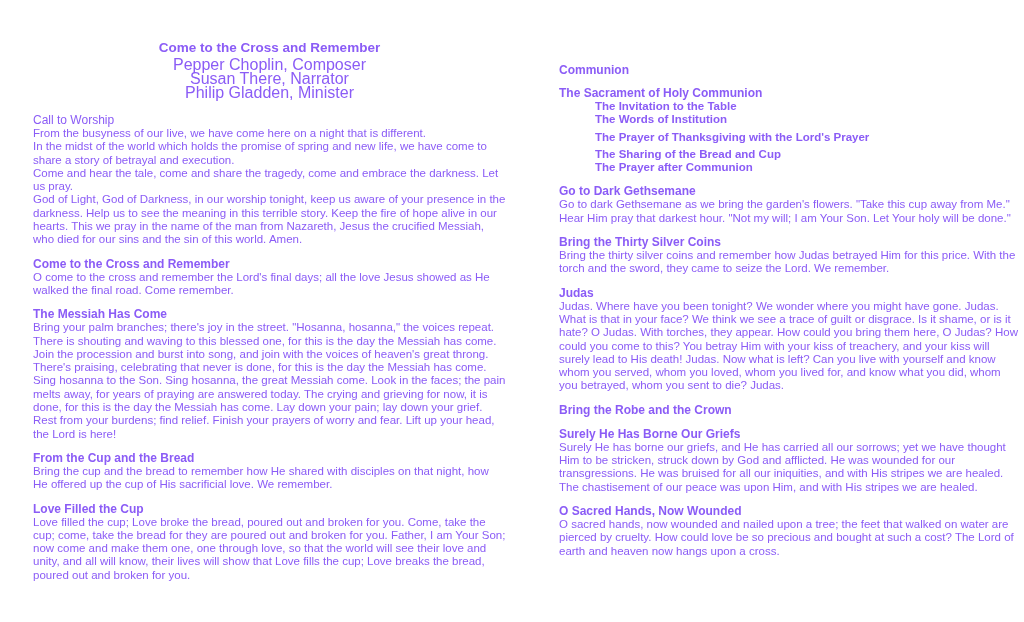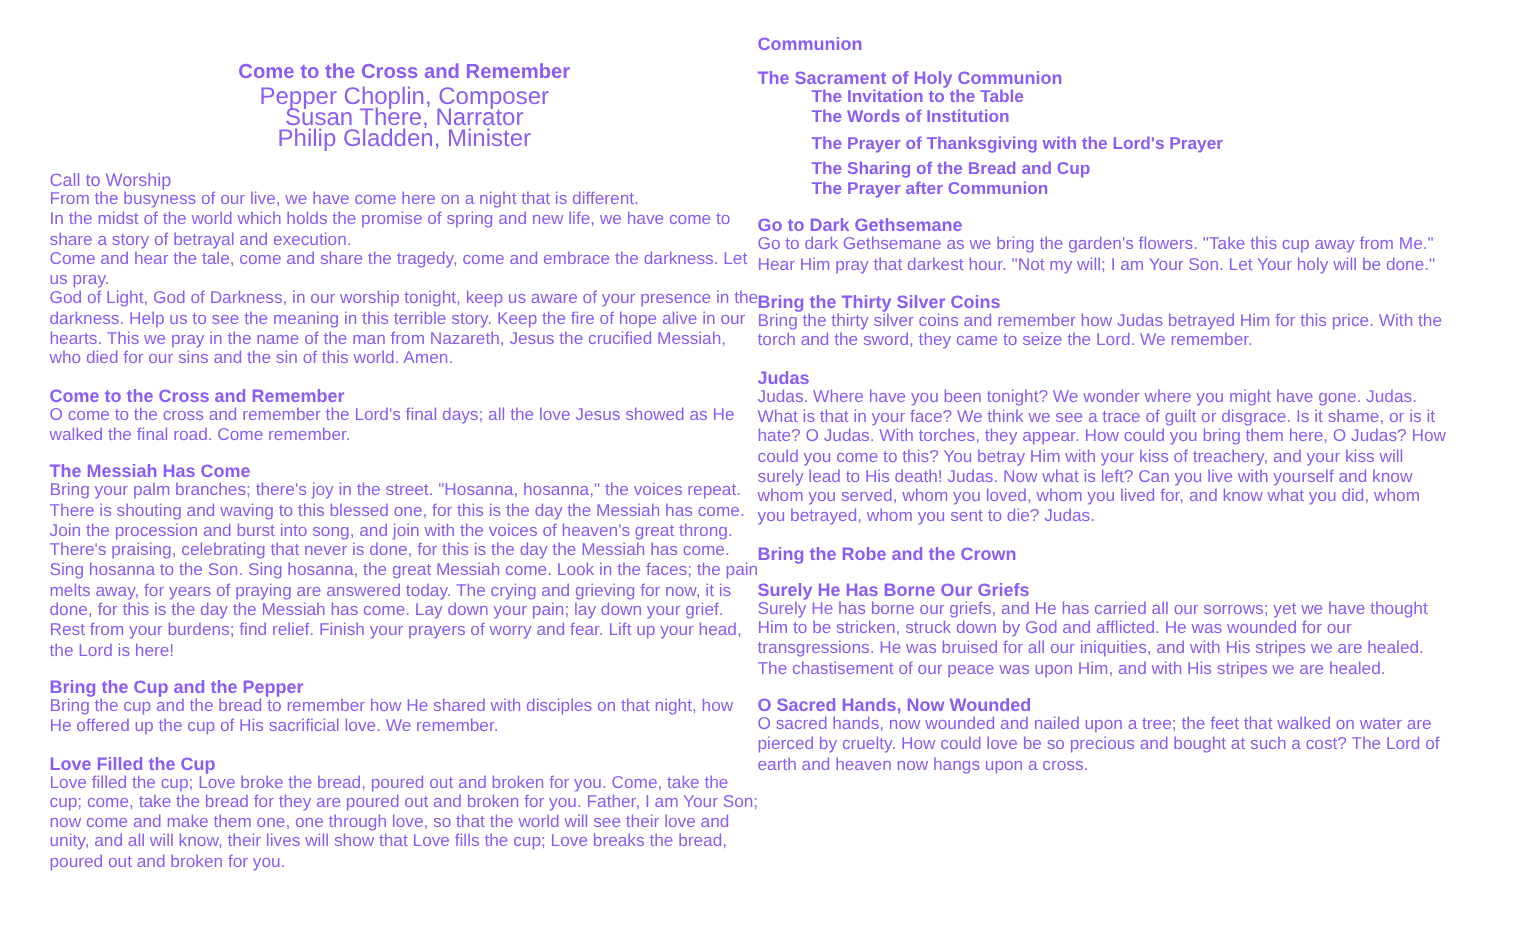--- a/index.html
+++ b/index.html
@@ -7,21 +7,21 @@
     position: relative;
     width: 1024px;
     height: 622px;
     background: #ffffff;
     font-family: "Liberation Sans", sans-serif;
     color: #8b5cf6;
     overflow: hidden;
   }
   .col { position: absolute; top: 0; }
   .col-left  { left: 33px;  width: 473px; padding-top: 40px; }
-  .col-right { left: 505px; width: 462px; padding-top: 22px; }
+  .col-right { left: 559px; width: 462px; padding-top: 22px; margin-top: 41px; }
 
   .title-block { text-align: center; margin-bottom: 13px; }
   .program-title { font-size: 13.5px; font-weight: bold; margin: 0 0 3px 0; }
   .credit { font-size: 16px; line-height: 14px; }
 
   .sec { margin-top: 10px; }
   .sec:first-child { margin-top: 0; }
   .h { font-size: 12px; font-weight: bold; line-height: 14px; margin: 0; }
   .h-plain { font-size: 12px; font-weight: normal; line-height: 14px; margin: 0; }
   .body { font-size: 11.5px; line-height: 13.3px; margin: 0; }
@@ -59,21 +59,21 @@
       <div class="h">Come to the Cross and Remember</div>
       <p class="body">O come to the cross and remember the Lord's final days; all the love Jesus showed as He walked the final road.  Come remember.</p>
     </section>
 
     <section class="sec">
       <div class="h">The Messiah Has Come</div>
       <p class="body">Bring your palm branches; there's joy in the street.  "Hosanna, hosanna," the voices repeat. There is shouting and waving to this blessed one, for this is the day the Messiah has come. Join the procession and burst into song, and join with the voices of heaven's great throng. There's praising, celebrating that never is done, for this is the day the Messiah has come. Sing hosanna to the Son. Sing hosanna, the great Messiah come. Look in the faces; the pain melts away, for years of praying are answered today. The crying and grieving for now, it is done, for this is the day the Messiah has come.  Lay down your pain; lay down your grief. Rest from your burdens; find relief. Finish your prayers of worry and fear.  Lift up your head, the Lord is here!</p>
     </section>
 
     <section class="sec">
-      <div class="h">Bring the Cup and the Pepper</div>
+      <div class="h">From the Cup and the Bread</div>
       <p class="body">Bring the cup and the bread to remember how He shared with disciples on that night, how He offered up the cup of His sacrificial love.  We remember.</p>
     </section>
 
     <section class="sec">
       <div class="h">Love Filled the Cup</div>
       <p class="body">Love filled the cup; Love broke the bread, poured out and broken for you.  Come, take the cup; come, take the bread for they are poured out and broken for you. Father, I am Your Son; now come and make them one, one through love, so that the world will see their love and unity, and all will know, their lives will show that Love fills the cup; Love breaks the bread, poured out and broken for you.</p>
     </section>
 
   </div>
 

